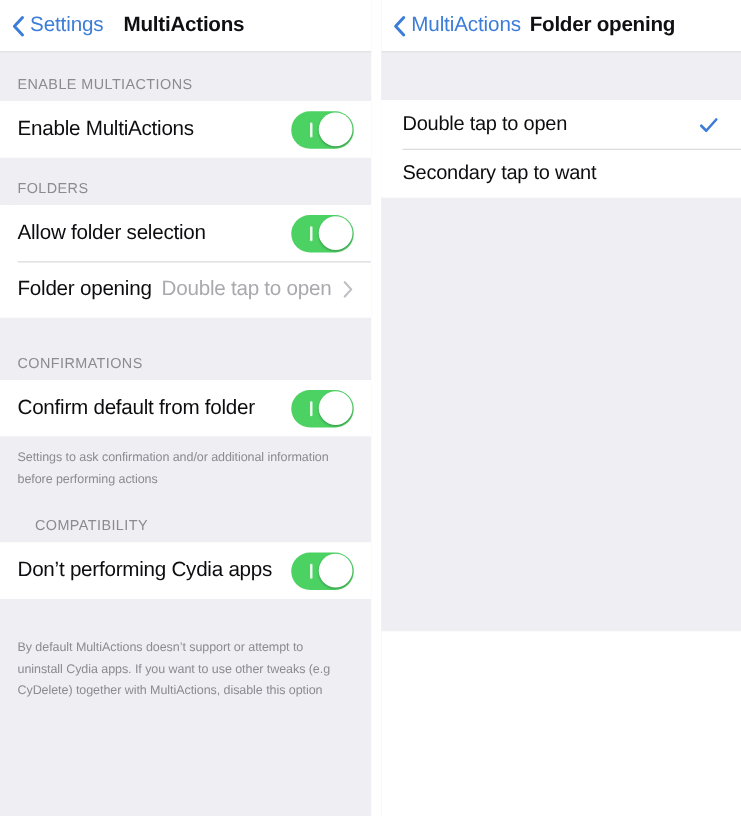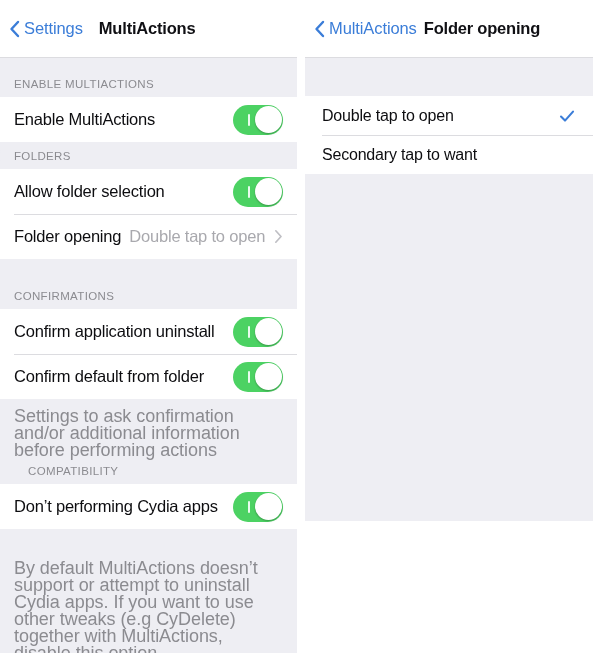--- a/index.html
+++ b/index.html
@@ -28,21 +28,21 @@
     background: #eeeef3;
     overflow: hidden;
   }
   .panel-left  { width: 297px; }
   .panel-gap   { width: 8px; background: #ffffff; height: 653px; }
   .panel-right { width: 288px; }
 
   
   .navbar {
     position: relative;
-    height: 58px;
+    height: 42px;
     background: #ffffff;
     display: flex;
     align-items: center;
     padding-left: 9px;
     border-bottom: 1px solid #dcdce0;
   }
   .back-btn {
     display: flex;
     align-items: center;
     cursor: pointer;
@@ -151,21 +151,21 @@
     left: 21.5px;
     width: 27px;
     height: 27px;
     border-radius: 50%;
     background: #ffffff;
     box-shadow: 0 1px 2px rgba(0,0,0,0.28);
   }
 
   
   .footer {
-    font-size: 18px;
+    font-size: 10px;
     line-height: 17px;
     color: #8b8b90;
     letter-spacing: -0.05px;
     padding: 9px 18px 0 14px;
     background: #eeeef3;
   }
 
   
   .r-gap-top { height: 38px; background: #eeeef3; }
 
@@ -223,21 +223,21 @@
       <div class="row">
         <span class="row-title">Enable MultiActions</span>
         <span class="spacer"></span>
         <div class="switch">
           <div class="bar"></div>
           <div class="knob"></div>
         </div>
       </div>
     </div>
 
-    <div class="group-header" style="height:27px;border-radius:13px;">FOLDERS</div>
+    <div class="group-header" style="height:38px;border-radius:13px;">FOLDERS</div>
     <div class="cell-group">
       <div class="row">
         <span class="row-title">Allow folder selection</span>
         <span class="spacer"></span>
         <div class="switch">
           <div class="bar"></div>
           <div class="knob"></div>
         </div>
       </div>
       <div class="row">
@@ -245,28 +245,20 @@
         <span class="row-value">Double tap to open</span>
         <span class="spacer"></span>
         <svg class="chev-dis" viewBox="0 0 9 15">
           <polyline points="1.8,1.8 7,7.5 1.8,13.2" fill="none" stroke="#bfbfc4" stroke-width="1.7" stroke-linecap="round" stroke-linejoin="round"></polyline>
         </svg>
       </div>
     </div>
 
     <div class="group-header" style="height:50px;">CONFIRMATIONS</div>
     <div class="cell-group">
-      <div class="row">
-        <span class="row-title">Confirm application uninstall</span>
-        <span class="spacer"></span>
-        <div class="switch">
-          <div class="bar"></div>
-          <div class="knob"></div>
-        </div>
-      </div>
       <div class="row">
         <span class="row-title">Confirm default from folder</span>
         <span class="spacer"></span>
         <div class="switch">
           <div class="bar"></div>
           <div class="knob"></div>
         </div>
       </div>
     </div>
     <div class="footer" style="height:58px;">Settings to ask confirmation and/or additional information before performing actions</div>

